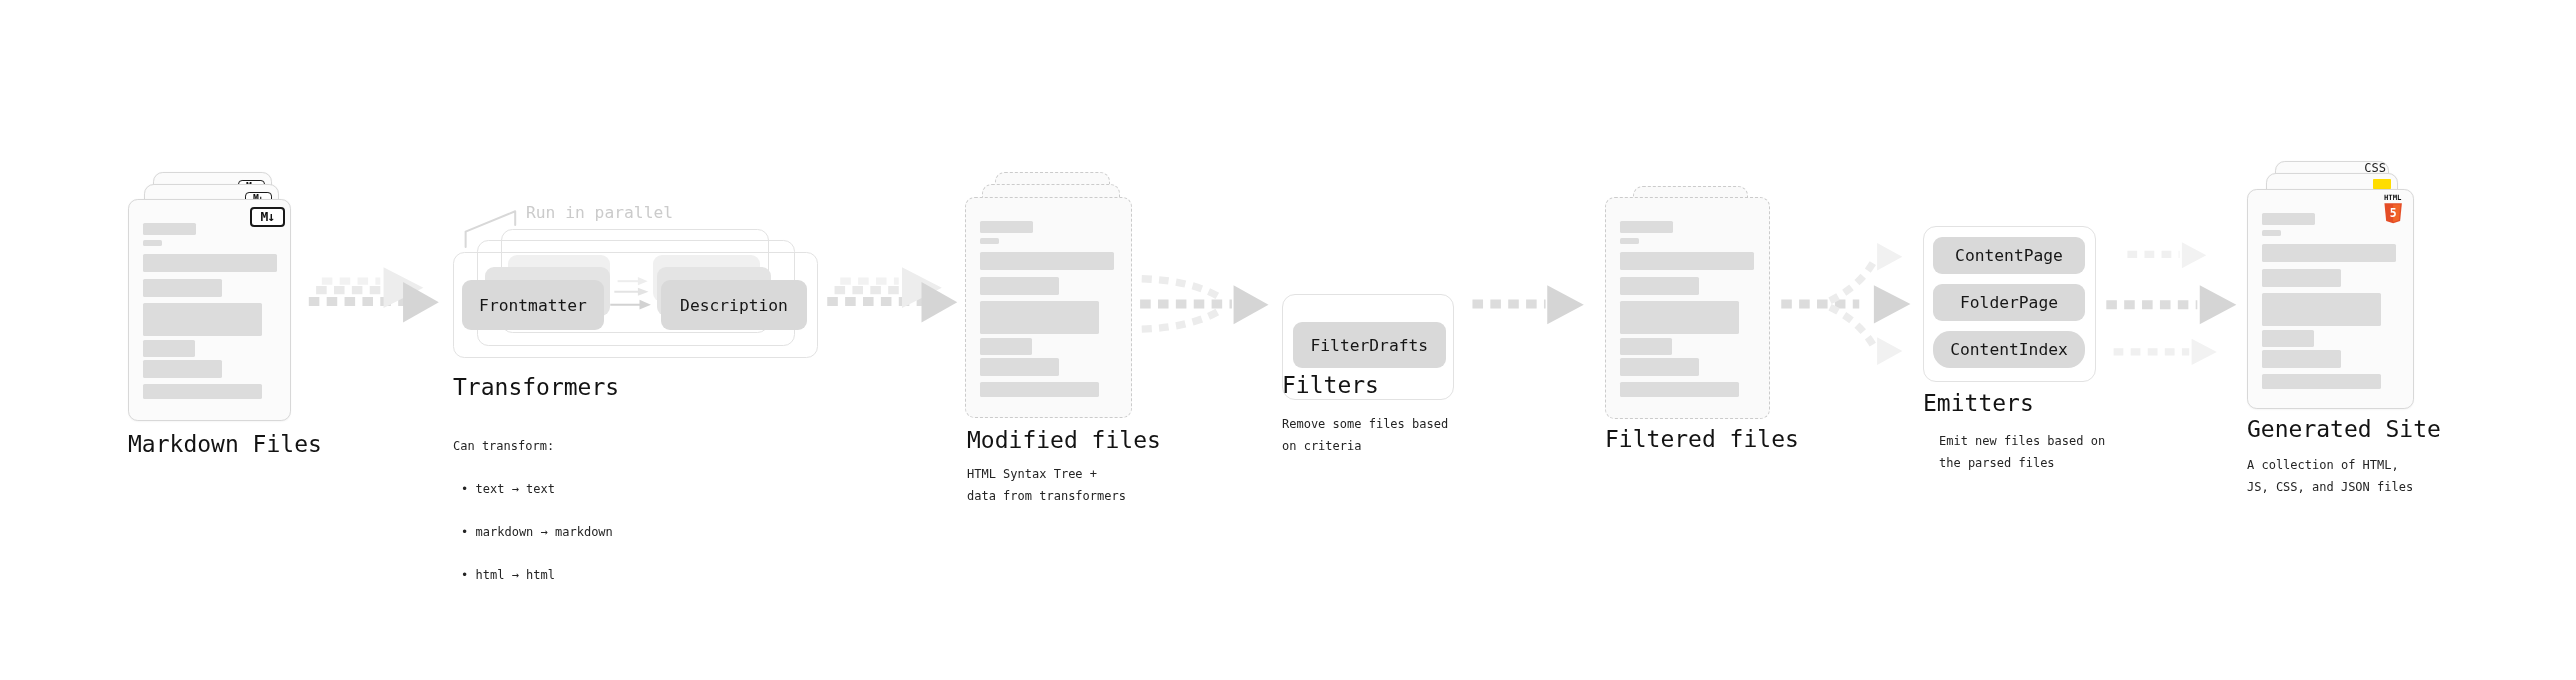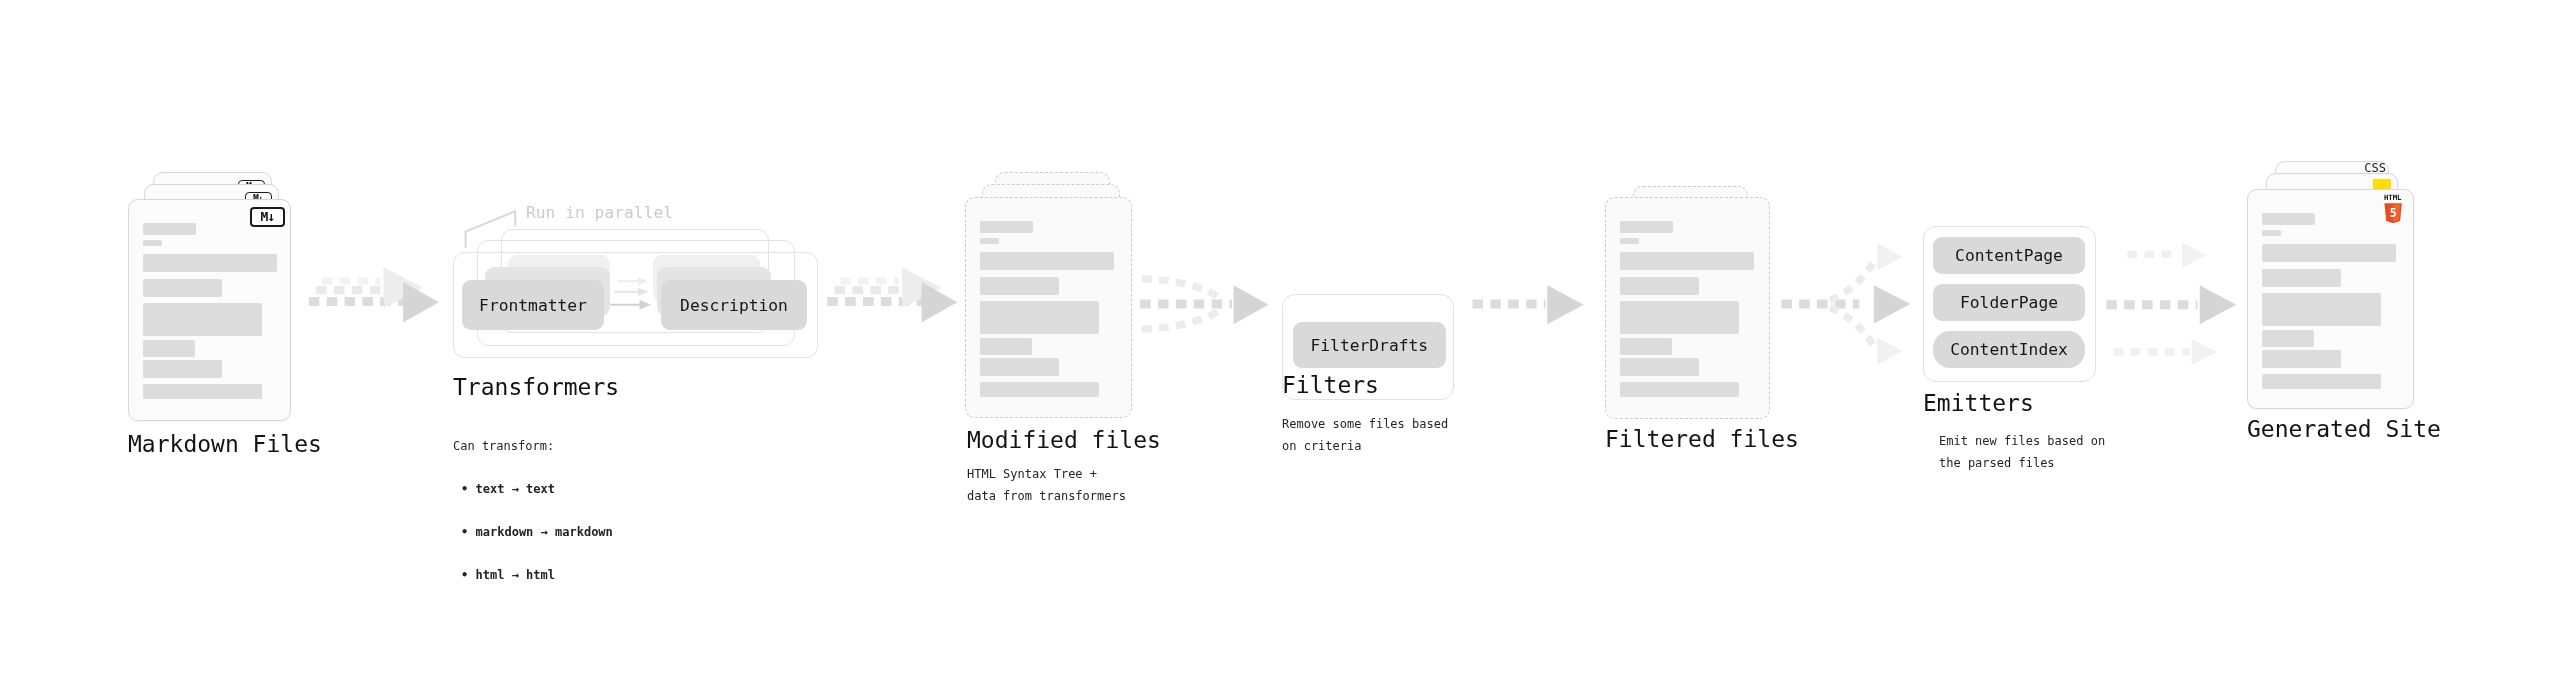--- a/index.html
+++ b/index.html
@@ -48,21 +48,21 @@
   .pill{position:absolute;background:#d9d9d9;border-radius:9px;z-index:4;
         display:flex;align-items:center;justify-content:center;
         font-size:16.3px;color:#161616;white-space:nowrap;}
   .pill.ghost2{background:#e4e4e4;z-index:3;}
   .pill.ghost3{background:#f0f0f0;z-index:3;}
 
   
   .title{position:absolute;font-size:23px;line-height:24.4px;color:#131313;white-space:nowrap;z-index:2;}
   .sub{position:absolute;font-size:12px;line-height:21.5px;color:#242424;white-space:pre-line;z-index:2;}
   .annotation{position:absolute;font-size:16.3px;color:#cbcbcb;white-space:nowrap;z-index:2;}
-  .bullet{padding-left:8.1px;font-weight:bold;}
+  .bullet{padding-left:8.1px;}
 </style>
 </head>
 <body>
 
 <div id="stage">
 
   <svg id="connectors" width="2576" height="681" viewBox="0 0 3170 838">
 
     <g>
       <line x1="396" y1="346" x2="468" y2="346" stroke="#f2f2f2" stroke-width="9" stroke-dasharray="13 9"></line>
@@ -228,15 +228,17 @@
     <i class="bar b1"></i>
     <i class="bar b2"></i>
     <i class="bar b3"></i>
     <i class="bar b4"></i>
     <i class="bar b5"></i>
     <i class="bar b6"></i>
     <i class="bar b7"></i>
     <i class="bar b8"></i>
   </div>
   <div class="title" style="left:2247px;top:417px;">Generated Site</div>
+  <div class="sub" style="left:2247px;top:455px;">A collection of HTML,
+JS, CSS, and JSON files</div>
 
 </div>
 
 
 </body></html>

